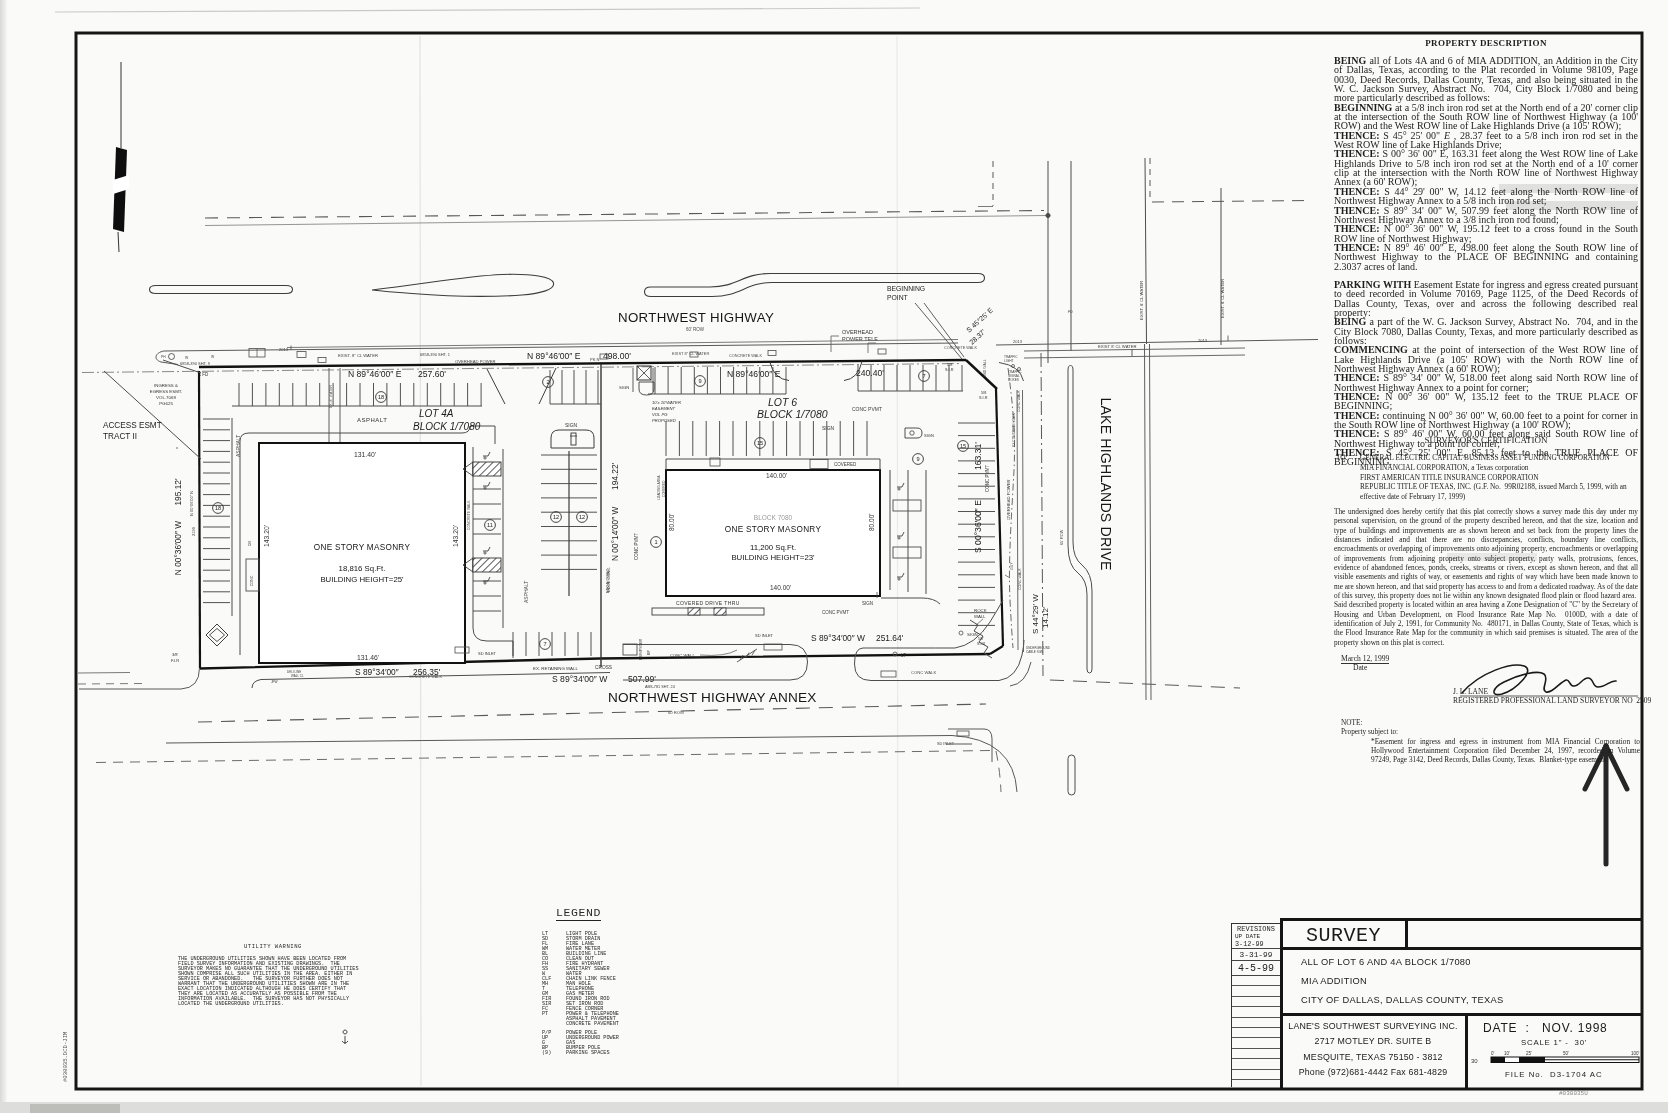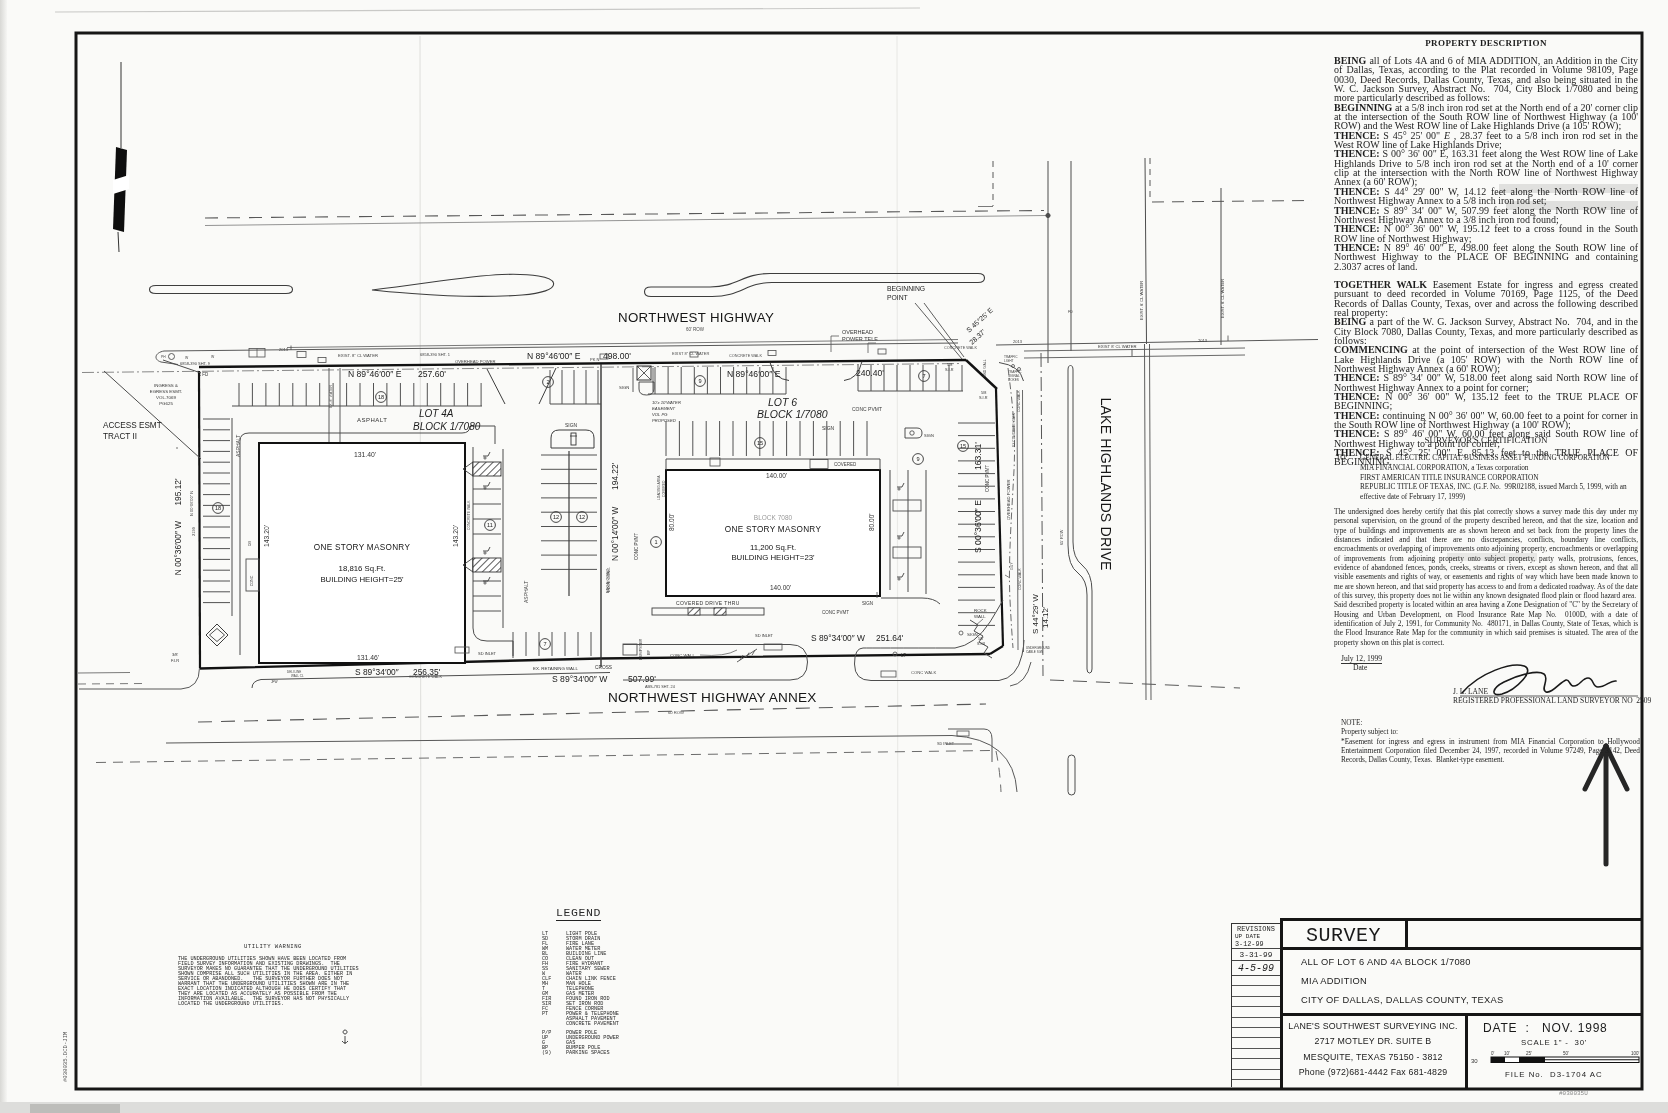--- a/index.html
+++ b/index.html
@@ -496,21 +496,21 @@
  Northwest Highway Annex (a 60' ROW);</p>
  <p><b>THENCE:</b> S 44° 29' 00" W, 14.12 feet along the North ROW line of Northwest Highway Annex
  to a 5/8 inch iron rod set;</p>
  <p><b>THENCE:</b> S 89° 34' 00" W, 507.99 feet along the North ROW line of Northwest Highway Annex
  to a 3/8 inch iron rod found;</p>
  <p><b>THENCE:</b> N 00° 36' 00" W, 195.12 feet to a cross found in the South ROW line of Northwest
  Highway;</p>
  <p><b>THENCE:</b> N 89° 46' 00" E, 498.00 feet along the South ROW line of Northwest Highway to the
  PLACE OF BEGINNING and containing 2.3037 acres of land.</p>
  <div style="height:9px;"></div>
- <p><b>TOGETHER WALK</b> Easement Estate for ingress and egress created pursuant to deed recorded in
+ <p><b>PARKING WITH</b> Easement Estate for ingress and egress created pursuant to deed recorded in
  Volume 70169, Page 1125, of the Deed Records of Dallas County, Texas, over and across the
  following described real property:</p>
  <p><b>BEING</b> a part of the W. G. Jackson Survey, Abstract No.&nbsp; 704, and in the City Block 7080, Dallas
  County, Texas, and more particularly described as follows:</p>
  <p><b>COMMENCING</b> at the point of intersection of the West ROW line of Lake Highlands Drive (a 105'
  ROW) with the North ROW line of Northwest Highway Annex (a 60' ROW);</p>
  <p><b>THENCE:</b> S 89° 34' 00" W, 518.00 feet along said North ROW line of Northwest Highway Annex
  to a point for corner;</p>
  <p><b>THENCE:</b> N 00° 36' 00" W, 135.12 feet to the TRUE PLACE OF BEGINNING;</p>
  <p><b>THENCE:</b> continuing N 00° 36' 00" W, 60.00 feet to a point for corner in the South ROW line of
@@ -547,29 +547,29 @@
  known to me are shown hereon, and that said property has access to and from a dedicated roadway.
  As of the date of this survey, this property does not lie within any known designated flood plain or
  flood hazard area.&nbsp; Said described property is located within an area having a Zone Designation of
  "C" by the Secretary of Housing and Urban Development, on Flood Insurance Rate Map No.&nbsp; 0100D,
  with a date of identification of July 2, 1991, for Community No.&nbsp; 480171, in Dallas County, State of
  Texas, which is the Flood Insurance Rate Map for the community in which said premises is situated.
  The area of the property shown on this plat is correct.</p>
  </div>
 </div>
 <div class="abs ser" style="left:1341px;top:654px;font-size:7.6px;">
- <span style="border-bottom:0.8px solid #333;">July 12, 1999</span><br>
+ <span style="border-bottom:0.8px solid #333;">March 12, 1999</span><br>
  <span style="padding-left:12px;">Date</span>
 </div>
 <div class="abs ser" style="left:1433px;top:687px;width:210px;font-size:7.5px;line-height:9.4px;white-space:nowrap;margin-left:20px;">
  J. L. LANE<br>REGISTERED PROFESSIONAL LAND SURVEYOR NO&nbsp; 2509
 </div>
 <div class="abs ser" style="left:1341px;top:718px;width:299px;font-size:7.3px;line-height:9.3px;">
  NOTE:<br>Property subject to:<br>
- <div style="text-align:justify;">*Easement for ingress and egress in instrument from MIA Financial Corporation to Hollywood
+ <div style="text-align:justify;margin-left:30px;">*Easement for ingress and egress in instrument from MIA Financial Corporation to Hollywood
  Entertainment Corporation filed December 24, 1997, recorded in Volume 97249, Page 3142, Deed
  Records, Dallas County, Texas.&nbsp; Blanket-type easement.</div>
 </div>
 
 <svg class="abs" style="left:1420px;top:660px;" width="225" height="45" viewBox="0 0 225 45">
 <path d="M42,33 C60,12 92,2 104,6 C116,10 96,30 82,34 C70,37 72,28 84,22 C100,14 118,10 124,14 C130,18 120,30 126,32 C132,34 140,22 146,20 C150,19 149,26 154,26 C160,26 162,18 168,18 C174,18 172,27 178,27 C186,27 190,20 196,21" stroke="#1a1a1a" stroke-width="1.6" fill="none" stroke-linecap="round"></path>
 <line x1="40" y1="36" x2="218" y2="36" stroke="#333" stroke-width="0.8"></line>
 </svg>
 
 <div class="abs mono" style="left:556px;top:906px;font-size:11.5px;letter-spacing:0.6px;border-bottom:1.6px solid #222;padding-bottom:1px;">LEGEND</div>
@@ -614,21 +614,21 @@
 INFORMATION AVAILABLE.&nbsp; THE SURVEYOR HAS NOT PHYSICALLY<br>
 LOCATED THE UNDERGROUND UTILITIES.<br>
 </div>
 <div class="abs mono" style="left:62px;top:1082px;font-size:5.6px;transform:rotate(-90deg);transform-origin:0 0;white-space:nowrap;color:#555;">#030035.DCD-JIM</div>
 
 <div class="abs" style="left:1231px;top:923px;width:48px;height:163px;border-left:1px solid #333;border-top:1px solid #333;font-family:'Liberation Mono',monospace;color:#222;">
  <div style="font-size:7px;text-align:center;padding-top:1px;">REVISIONS</div>
  <div style="font-size:6px;padding-left:3px;">UP DATE</div>
  <div style="font-size:6.8px;padding-left:3px;border-bottom:0.9px solid #444;">3-12-99</div>
  <div style="font-size:7.8px;text-align:center;border-bottom:0.9px solid #444;padding:1.5px 0;">3-31-99</div>
- <div style="font-size:10px;text-align:center;border-bottom:0.9px solid #444;padding:1.5px 0;font-style:italic;">4-5-99</div>
+ <div style="font-size:10px;text-align:center;border-bottom:0.9px solid #444;padding:1.5px 0;">4-5-99</div>
  <div style="height:9.4px;border-bottom:0.9px solid #555;"></div>
     <div style="height:9.4px;border-bottom:0.9px solid #555;"></div>
     <div style="height:9.4px;border-bottom:0.9px solid #555;"></div>
     <div style="height:9.4px;border-bottom:0.9px solid #555;"></div>
     <div style="height:9.4px;border-bottom:0.9px solid #555;"></div>
     <div style="height:9.4px;border-bottom:0.9px solid #555;"></div>
     <div style="height:9.4px;border-bottom:0.9px solid #555;"></div>
     <div style="height:9.4px;border-bottom:0.9px solid #555;"></div>
     <div style="height:9.4px;border-bottom:0.9px solid #555;"></div>
     <div style="height:9.4px;border-bottom:0.9px solid #555;"></div>

